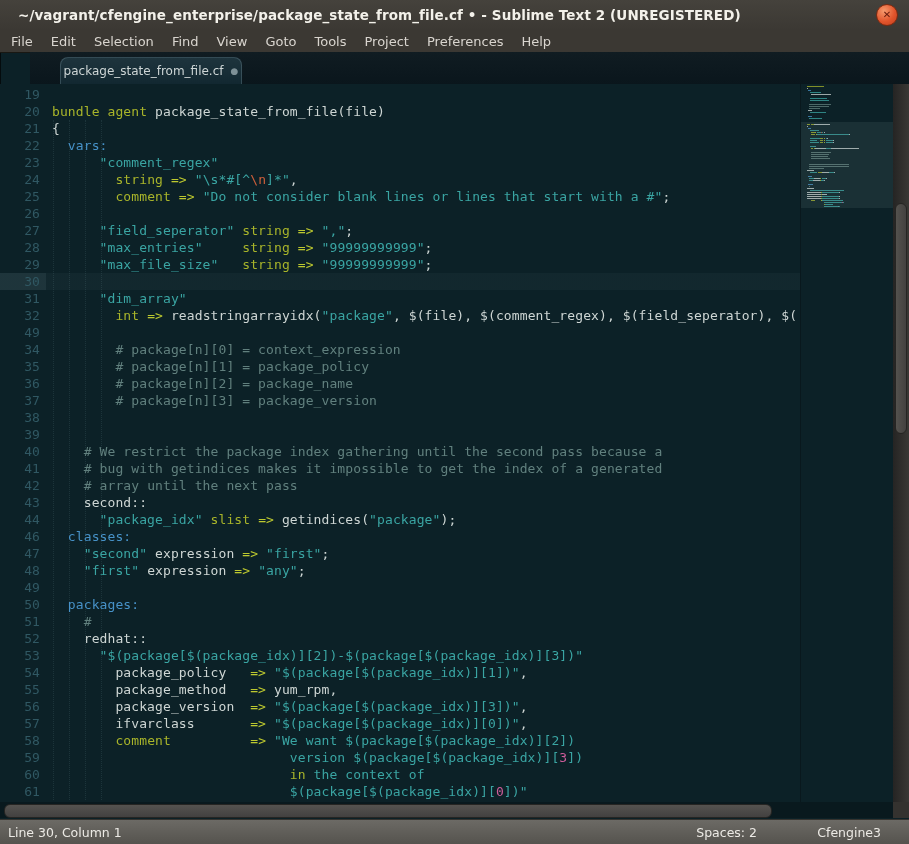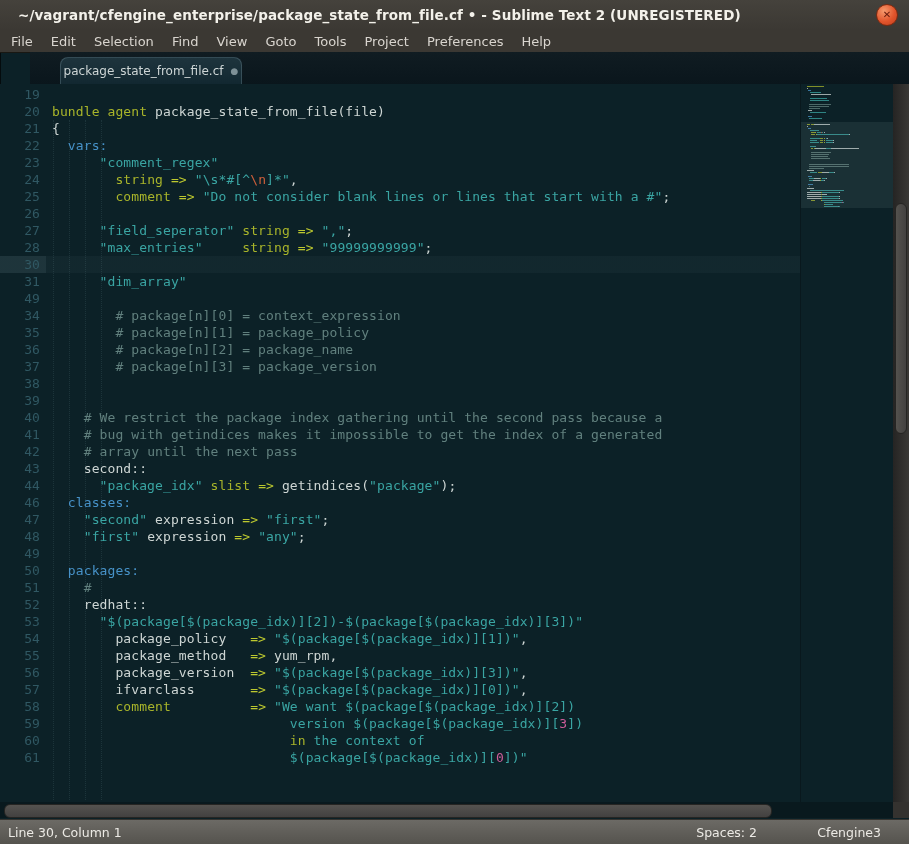--- a/index.html
+++ b/index.html
@@ -143,27 +143,35 @@
             <span class="code-text"></span>
           </div>
           <div class="code-line">
             <span class="gutter-num">27</span>
             <span class="code-text"><span class="tk-p">      </span><span class="tk-s">"field_seperator"</span><span class="tk-p"> </span><span class="tk-k">string</span><span class="tk-p"> </span><span class="tk-o">=&gt;</span><span class="tk-p"> </span><span class="tk-s">","</span><span class="tk-p">;</span></span>
           </div>
           <div class="code-line">
             <span class="gutter-num">28</span>
             <span class="code-text"><span class="tk-p">      </span><span class="tk-s">"max_entries"</span><span class="tk-p">     </span><span class="tk-k">string</span><span class="tk-p"> </span><span class="tk-o">=&gt;</span><span class="tk-p"> </span><span class="tk-s">"99999999999"</span><span class="tk-p">;</span></span>
           </div>
+          <div class="code-line">
+            <span class="gutter-num">29</span>
+            <span class="code-text"><span class="tk-p">      </span><span class="tk-s">"max_file_size"</span><span class="tk-p">   </span><span class="tk-k">string</span><span class="tk-p"> </span><span class="tk-o">=&gt;</span><span class="tk-p"> </span><span class="tk-s">"99999999999"</span><span class="tk-p">;</span></span>
+          </div>
           <div class="code-line current">
             <span class="gutter-num">30</span>
             <span class="code-text"></span>
           </div>
           <div class="code-line">
             <span class="gutter-num">31</span>
             <span class="code-text"><span class="tk-p">      </span><span class="tk-s">"dim_array"</span></span>
+          </div>
+          <div class="code-line">
+            <span class="gutter-num">32</span>
+            <span class="code-text"><span class="tk-p">        </span><span class="tk-k">int</span><span class="tk-p"> </span><span class="tk-o">=&gt;</span><span class="tk-p"> readstringarrayidx(</span><span class="tk-s">"package"</span><span class="tk-p">, $(file), $(comment_regex), $(field_seperator), $(</span></span>
           </div>
           <div class="code-line">
             <span class="gutter-num">49</span>
             <span class="code-text"></span>
           </div>
           <div class="code-line">
             <span class="gutter-num">34</span>
             <span class="code-text"><span class="tk-p">        </span><span class="tk-c"># package[n][0] = context_expression</span></span>
           </div>
           <div class="code-line">

